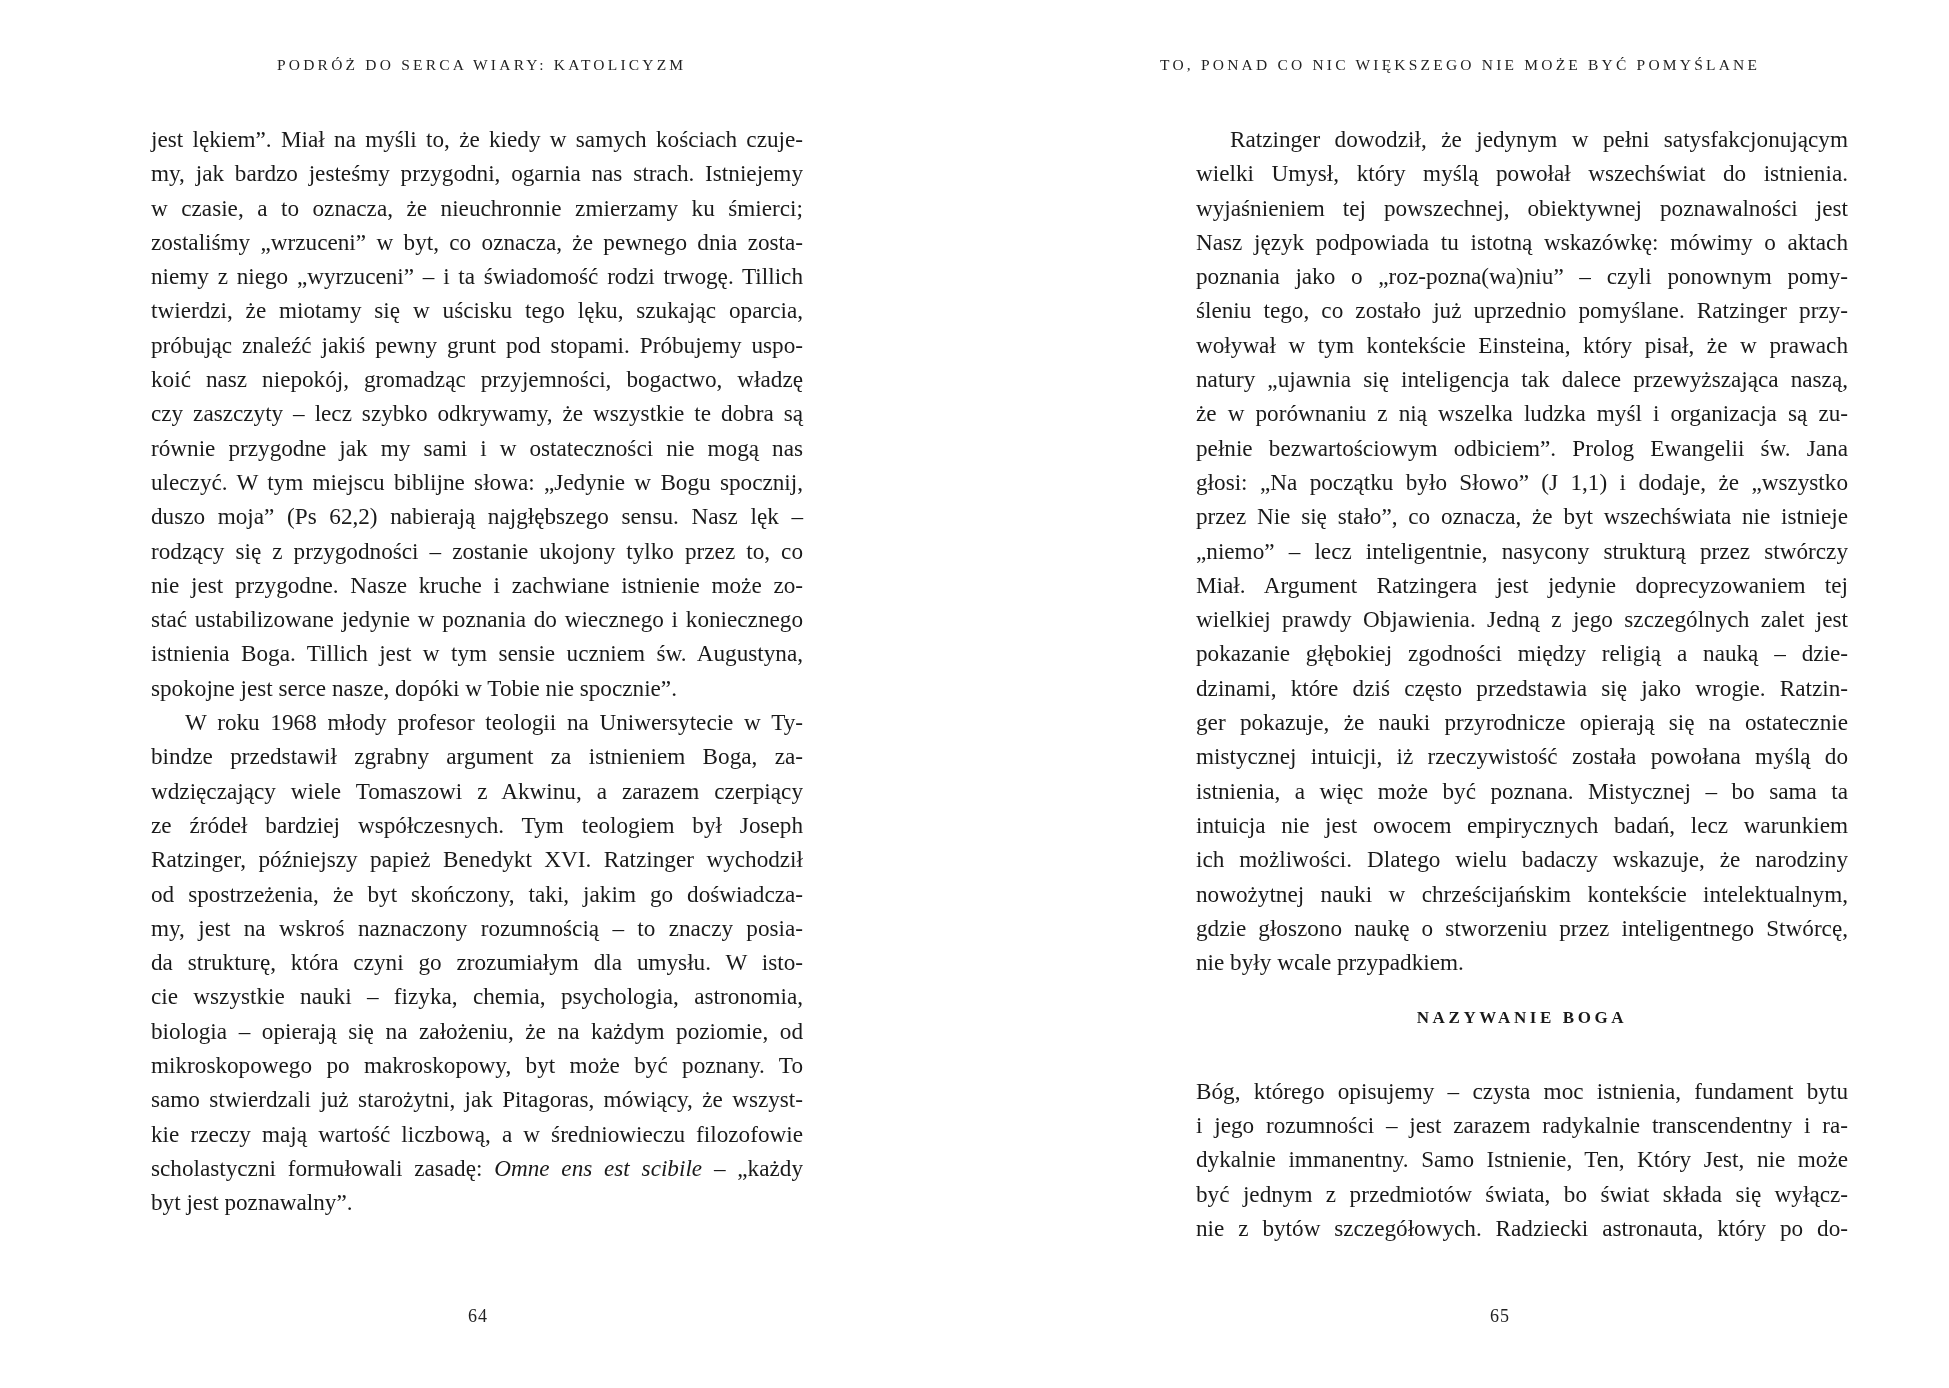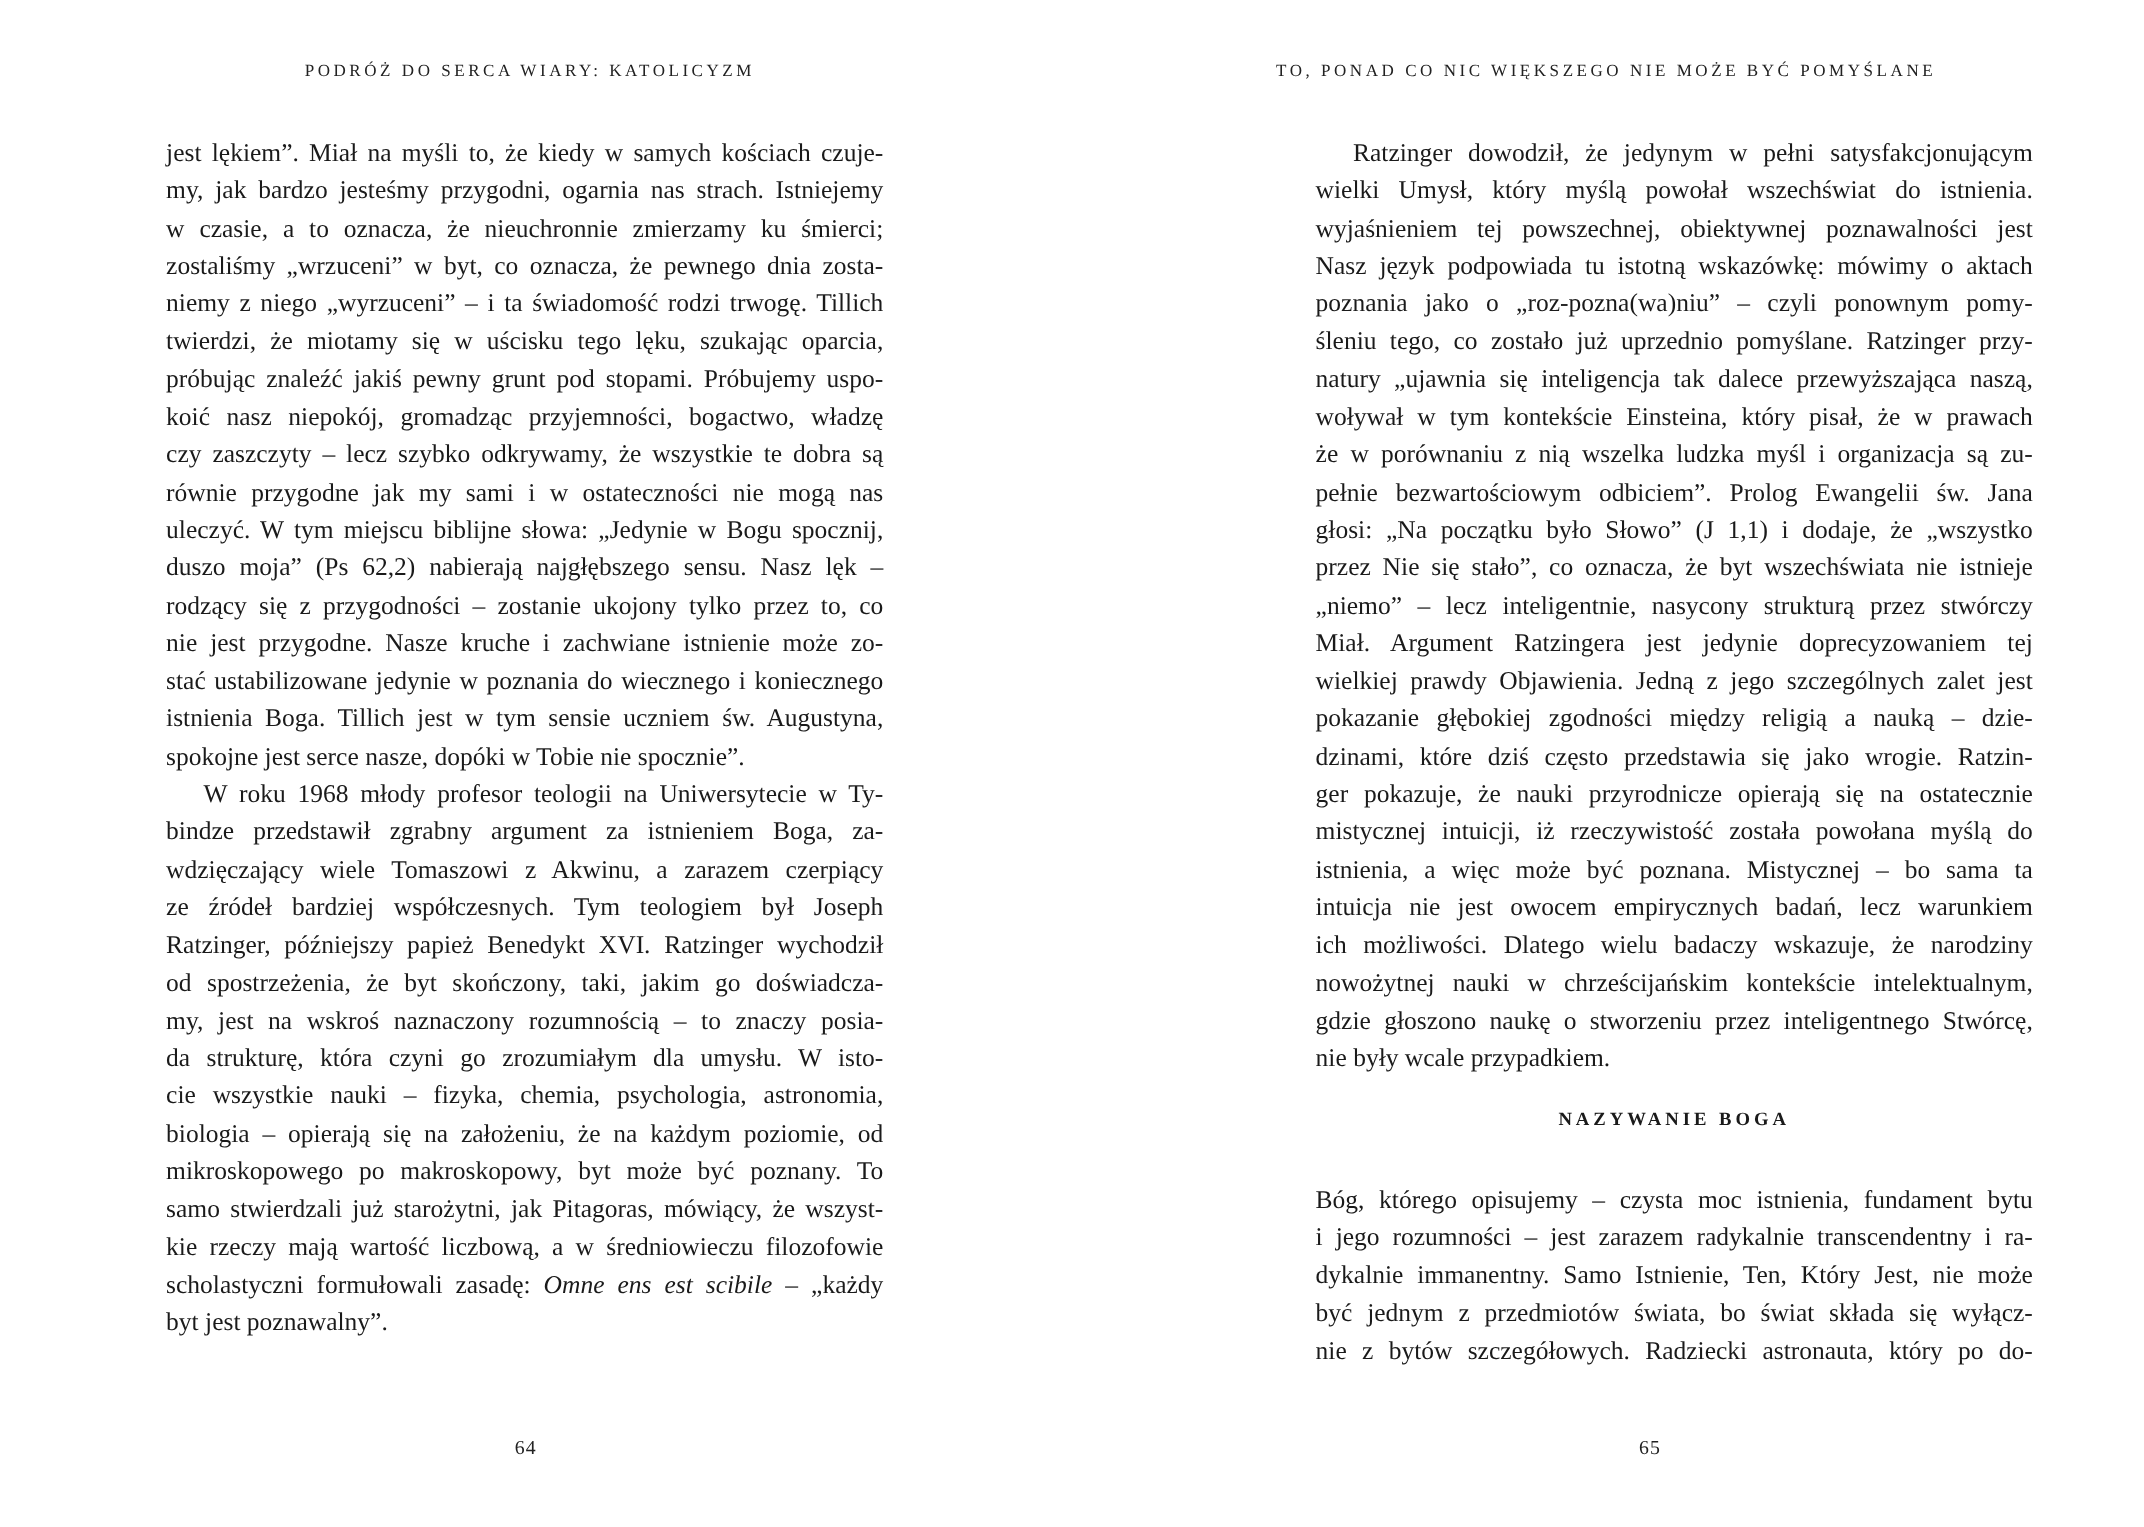--- a/index.html
+++ b/index.html
@@ -125,22 +125,22 @@
 <div class="page page-right">
   <div class="running-head">To, ponad co nic większego nie może być pomyślane</div>
   <div class="text-block">
     <div>
         <div class="line indent"><span>Ratzinger dowodził, że jedynym w pełni satysfakcjonującym</span></div>
         <div class="line"><span>wielki Umysł, który myślą powołał wszechświat do istnienia.</span></div>
         <div class="line"><span>wyjaśnieniem tej powszechnej, obiektywnej poznawalności jest</span></div>
         <div class="line"><span>Nasz język podpowiada tu istotną wskazówkę: mówimy o aktach</span></div>
         <div class="line"><span>poznania jako o „roz-pozna(wa)niu” – czyli ponownym pomy-</span></div>
         <div class="line"><span>śleniu tego, co zostało już uprzednio pomyślane. Ratzinger przy-</span></div>
+        <div class="line"><span>woływał w tym kontekście Einsteina, który pisał, że w prawach</span></div>
         <div class="line"><span>natury „ujawnia się inteligencja tak dalece przewyższająca naszą,</span></div>
-        <div class="line"><span>woływał w tym kontekście Einsteina, który pisał, że w prawach</span></div>
         <div class="line"><span>że w porównaniu z nią wszelka ludzka myśl i organizacja są zu-</span></div>
         <div class="line"><span>pełnie bezwartościowym odbiciem”. Prolog Ewangelii św. Jana</span></div>
         <div class="line"><span>głosi: „Na początku było Słowo” (J 1,1) i dodaje, że „wszystko</span></div>
         <div class="line"><span>przez Nie się stało”, co oznacza, że byt wszechświata nie istnieje</span></div>
         <div class="line"><span>„niemo” – lecz inteligentnie, nasycony strukturą przez stwórczy</span></div>
         <div class="line"><span>Miał. Argument Ratzingera jest jedynie doprecyzowaniem tej</span></div>
         <div class="line"><span>wielkiej prawdy Objawienia. Jedną z jego szczególnych zalet jest</span></div>
         <div class="line"><span>pokazanie głębokiej zgodności między religią a nauką – dzie-</span></div>
         <div class="line"><span>dzinami, które dziś często przedstawia się jako wrogie. Ratzin-</span></div>
         <div class="line"><span>ger pokazuje, że nauki przyrodnicze opierają się na ostatecznie</span></div>

